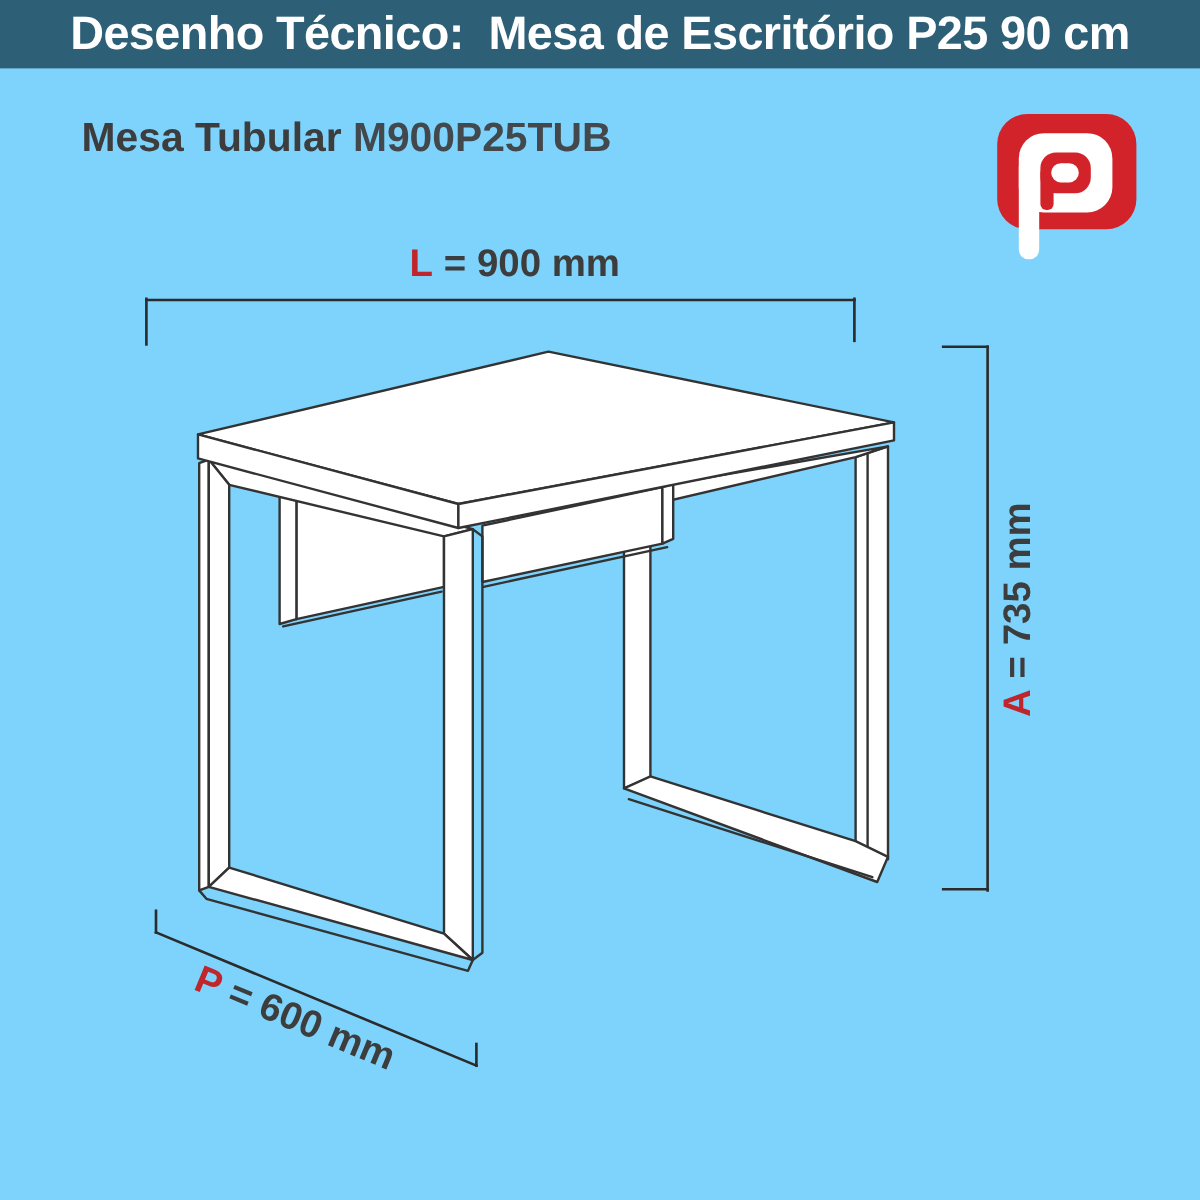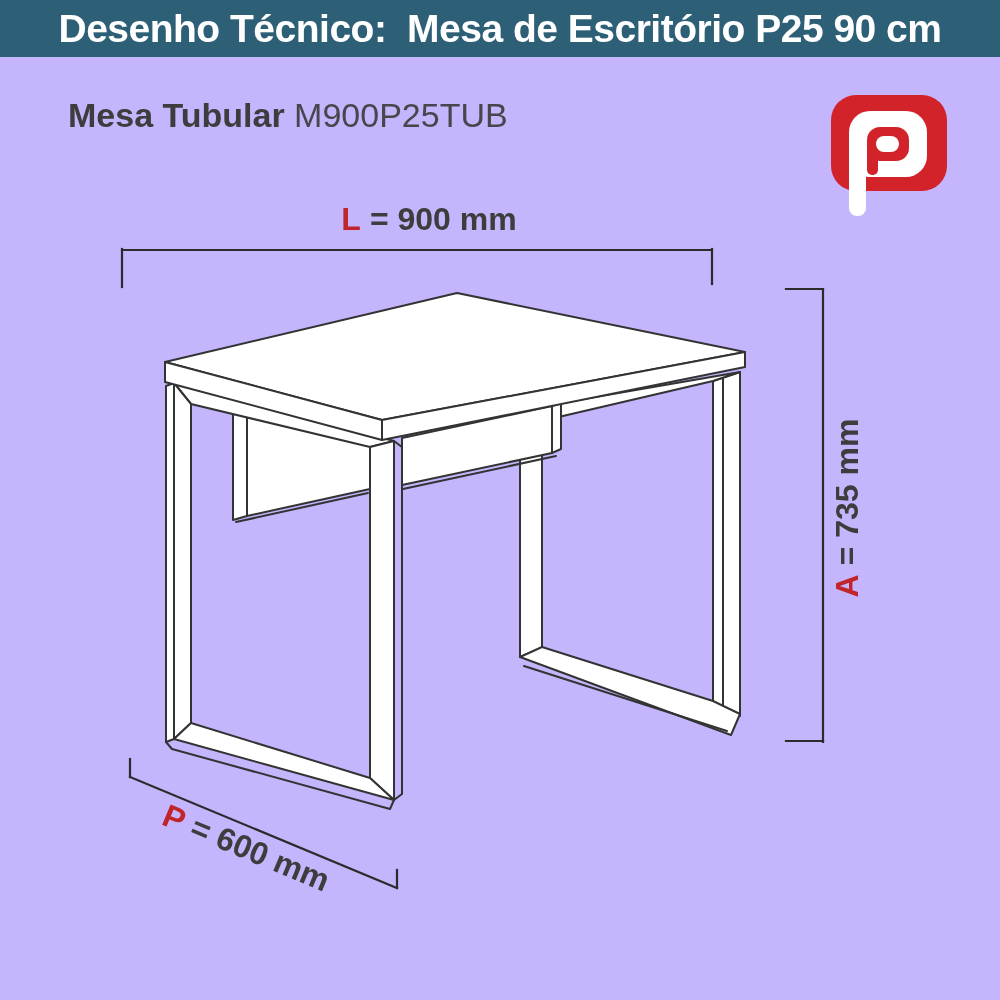--- a/index.html
+++ b/index.html
@@ -1,33 +1,33 @@
 <!DOCTYPE html>
 <html><head>
 <meta charset="utf-8">
 <style>
   html,body{margin:0;padding:0;background:#ffffff;}
   #stage{
-    position:relative;width:1000px;height:1000px;background:#c4b5fd;overflow:hidden;
+    position:relative;width:1000px;height:1000px;background:#7dd3fc;overflow:hidden;
     font-family:"Liberation Sans", sans-serif;
   }
   
   #header{
     position:absolute;left:0;top:0;width:1000px;height:57px;
     background:#2D5F76;display:flex;align-items:center;justify-content:center;
   }
   #header .title{
     color:#ffffff;font-size:39px;font-weight:bold;letter-spacing:-0.5px;white-space:pre;
   }
   
   #subtitle{
     position:absolute;left:68px;top:96px;font-size:34px;color:#3d3d3d;white-space:pre;
   }
   #subtitle .b{font-weight:bold;}
-  #subtitle .code{font-weight:normal;opacity:.92;}
+  #subtitle .code{font-weight:bold;opacity:.92;}
   
   #logo{position:absolute;left:830px;top:94px;width:122px;height:124px;}
   
   #drawing{position:absolute;left:0;top:0;width:1000px;height:1000px;}
   .part{fill:#ffffff;stroke:#333333;stroke-width:2;stroke-linejoin:round;}
   .wire{fill:none;stroke:#333333;stroke-width:2;stroke-linejoin:round;stroke-linecap:round;}
   .dim{fill:none;stroke:#2b2b2b;stroke-width:2.2;stroke-linecap:square;}
   .dimtext{font-family:"Liberation Sans", sans-serif;font-size:32px;font-weight:bold;fill:#3d3d3d;}
   .dimtext .red{fill:#c0252c;}
   

